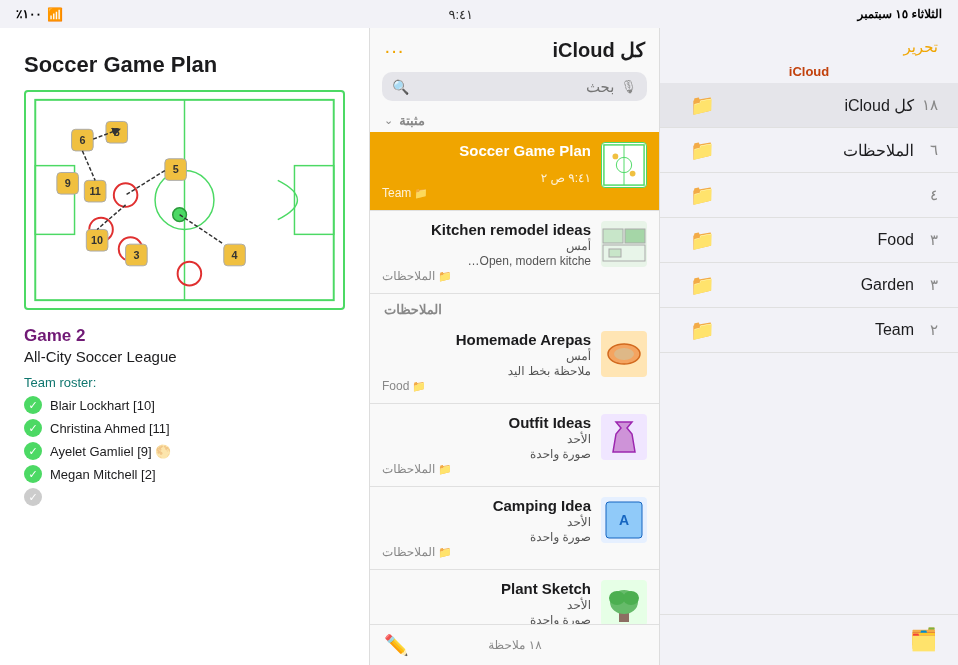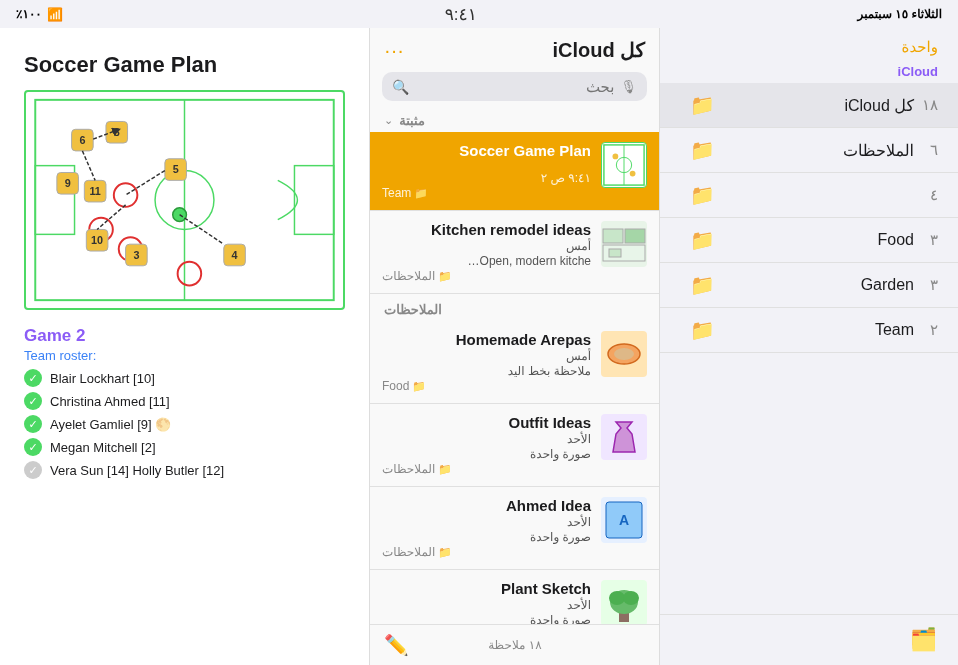--- a/index.html
+++ b/index.html
@@ -20,21 +20,21 @@
       background: #f2f2f7;
       display: flex;
       align-items: center;
       justify-content: space-between;
       padding: 8px 16px;
       font-size: 12px;
       font-weight: 600;
       z-index: 100;
     }
     .status-bar-left { display: flex; align-items: center; gap: 6px; }
-    .status-bar-center { font-size: 17px; color: #333; font-weight: 500; }
+    .status-bar-center { font-size: 13px; color: #333; font-weight: 500; }
     .status-bar-right { display: flex; align-items: center; gap: 4px; font-size: 12px; }
 
     
     .app-container {
       position: absolute;
       top: 28px; left: 0; right: 0; bottom: 0;
       display: flex;
       background: #fff;
     }
 
@@ -59,31 +59,31 @@
       border: 2px solid #4cd964;
       border-radius: 4px;
       background: #fff;
       position: relative;
       margin-bottom: 16px;
       overflow: hidden;
     }
     .note-subtitle {
       font-size: 17px;
       font-weight: 600;
-      color: #8b5cf6;
+      color: #701a75;
       margin-bottom: 2px;
     }
     .note-league {
       font-size: 15px;
       color: #1c1c1e;
       margin-bottom: 10px;
     }
     .roster-label {
       font-size: 13px;
-      color: #3b82f6;
+      color: #0f766e;
       margin-bottom: 6px;
     }
     .roster-item {
       display: flex;
       align-items: center;
       gap: 8px;
       margin-bottom: 5px;
       font-size: 13px;
       color: #1c1c1e;
     }
@@ -246,22 +246,22 @@
     }
     .edit-btn {
       font-size: 15px;
       color: #f0a500;
       cursor: pointer;
       direction: ltr;
     }
     .icloud-section-title {
       font-size: 13px;
       font-weight: 600;
-      color: #8b5cf6;
-      text-align: right;
+      color: #c2410c;
+      text-align: center;
       padding: 2px 20px 4px;
       direction: rtl;
     }
     .folder-item {
       display: flex;
       align-items: center;
       padding: 10px 20px;
       border-bottom: 1px solid #e0e0e0;
       cursor: pointer;
       direction: rtl;
@@ -404,41 +404,41 @@
 
         <defs>
           <marker id="arrow" markerWidth="6" markerHeight="6" refX="3" refY="3" orient="auto">
             <path d="M0,0 L0,6 L6,3 z" fill="#333"></path>
           </marker>
         </defs>
       </svg>
     </div>
 
     <div class="note-subtitle">Game 2</div>
+    <div class="note-league">All-City Soccer League</div>
     <div class="roster-label">Team roster:</div>
 
     <div class="roster-item">
       <span class="check-icon">✓</span>
       <span>Blair Lockhart [10]</span>
     </div>
     <div class="roster-item">
       <span class="check-icon">✓</span>
       <span>Christina Ahmed [11]</span>
     </div>
     <div class="roster-item">
       <span class="check-icon">✓</span>
       <span>Ayelet Gamliel [9] 🌕</span>
     </div>
     <div class="roster-item">
       <span class="check-icon">✓</span>
       <span>Megan Mitchell [2]</span>
     </div>
     <div class="roster-item">
       <span class="check-icon" style="background:#ccc;">✓</span>
-      <span>Vera Sun [14] Holly Butler [12]</span>
     </div>
   </div>
 
   <div class="notes-list-panel">
     <div class="notes-list-header">
       <span style="color:#f0a500;font-size:20px;cursor:pointer;">···</span>
       <div class="notes-title">كل iCloud</div>
     </div>
 
     <div class="search-bar">
@@ -534,21 +534,21 @@
       </div>
 
       <div class="note-item">
         <div class="note-thumb thumb-poster">
           <svg width="46" height="46" viewBox="0 0 46 46">
             <rect x="5" y="5" width="36" height="36" rx="3" fill="#90caf9" stroke="#1565c0" stroke-width="1"></rect>
             <text x="23" y="28" text-anchor="middle" font-size="14" fill="#1565c0" font-weight="bold">A</text>
           </svg>
         </div>
         <div class="note-item-content">
-          <div class="note-item-title">Ahmed Idea</div>
+          <div class="note-item-title">Camping Idea</div>
           <div class="note-item-date">الأحد</div>
           <div class="note-item-date">صورة واحدة</div>
           <div class="note-item-folder">
             <span style="font-size:11px;">📁</span>
             <span>الملاحظات</span>
           </div>
         </div>
       </div>
 
       <div class="note-item">
@@ -575,21 +575,21 @@
 
     <div class="notes-list-footer">
       <span class="new-note-btn">✏️</span>
       <span>١٨ ملاحظة</span>
       <span style="width:24px;"></span>
     </div>
   </div>
 
   <div class="folders-panel">
     <div class="folders-header">
-      <span class="edit-btn">واحدة</span>
+      <span class="edit-btn">تحرير</span>
     </div>
     <div class="icloud-section-title">iCloud</div>
 
     <div class="folder-item active">
       <span class="folder-count">١٨</span>
       <span class="folder-name">كل iCloud</span>
       <span class="folder-icon-wrap">📁</span>
     </div>
 
     <div class="folder-item">

